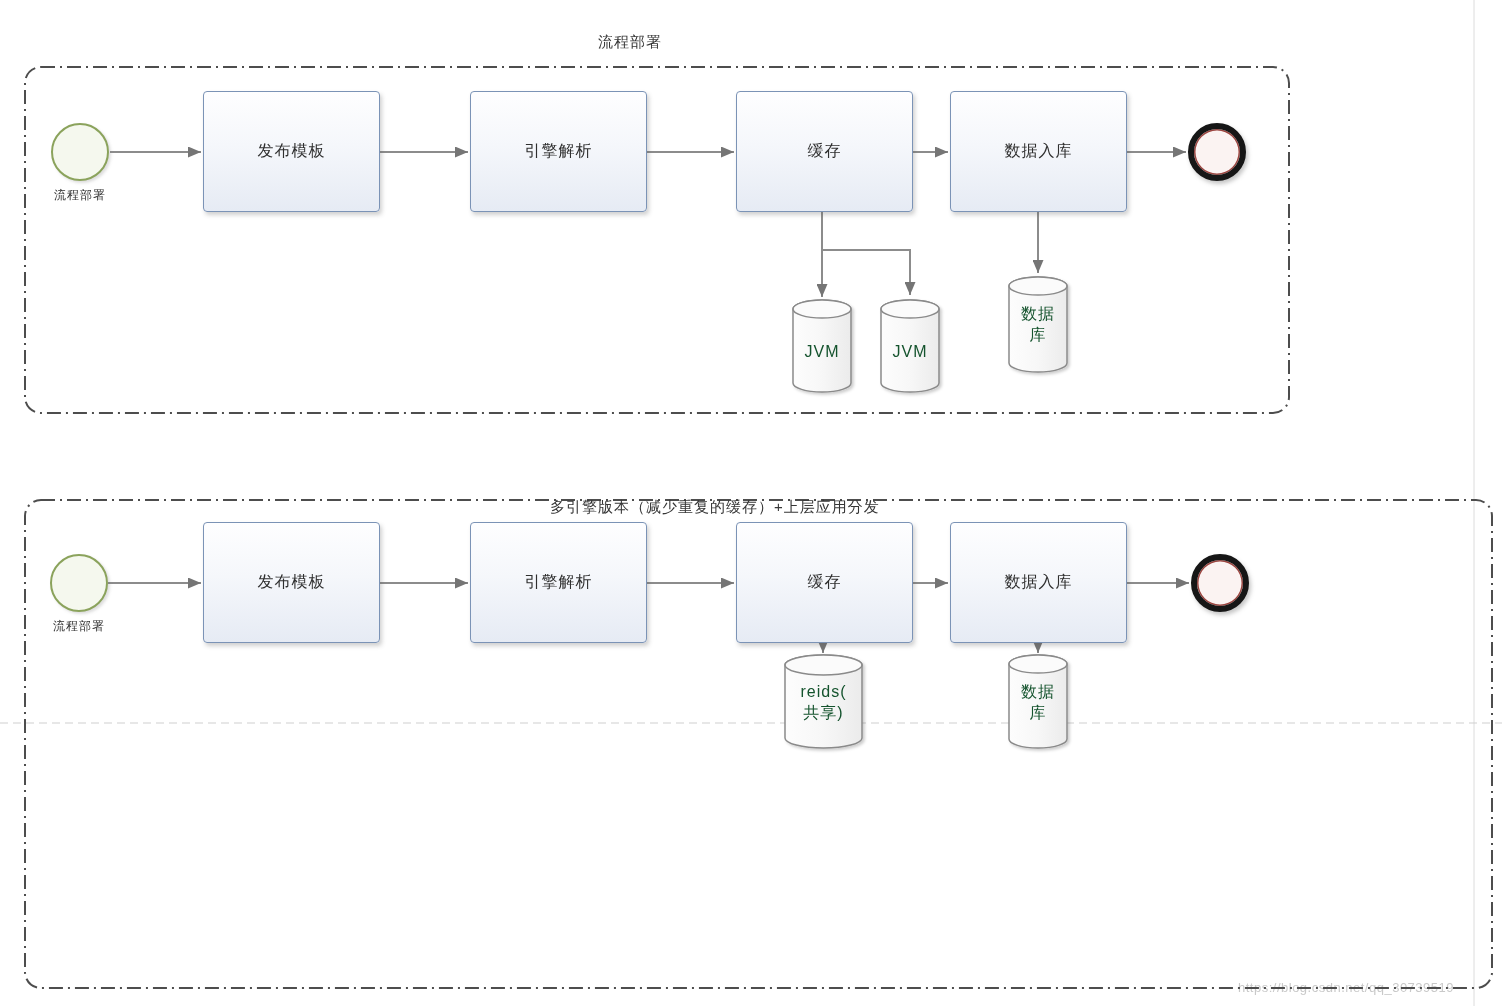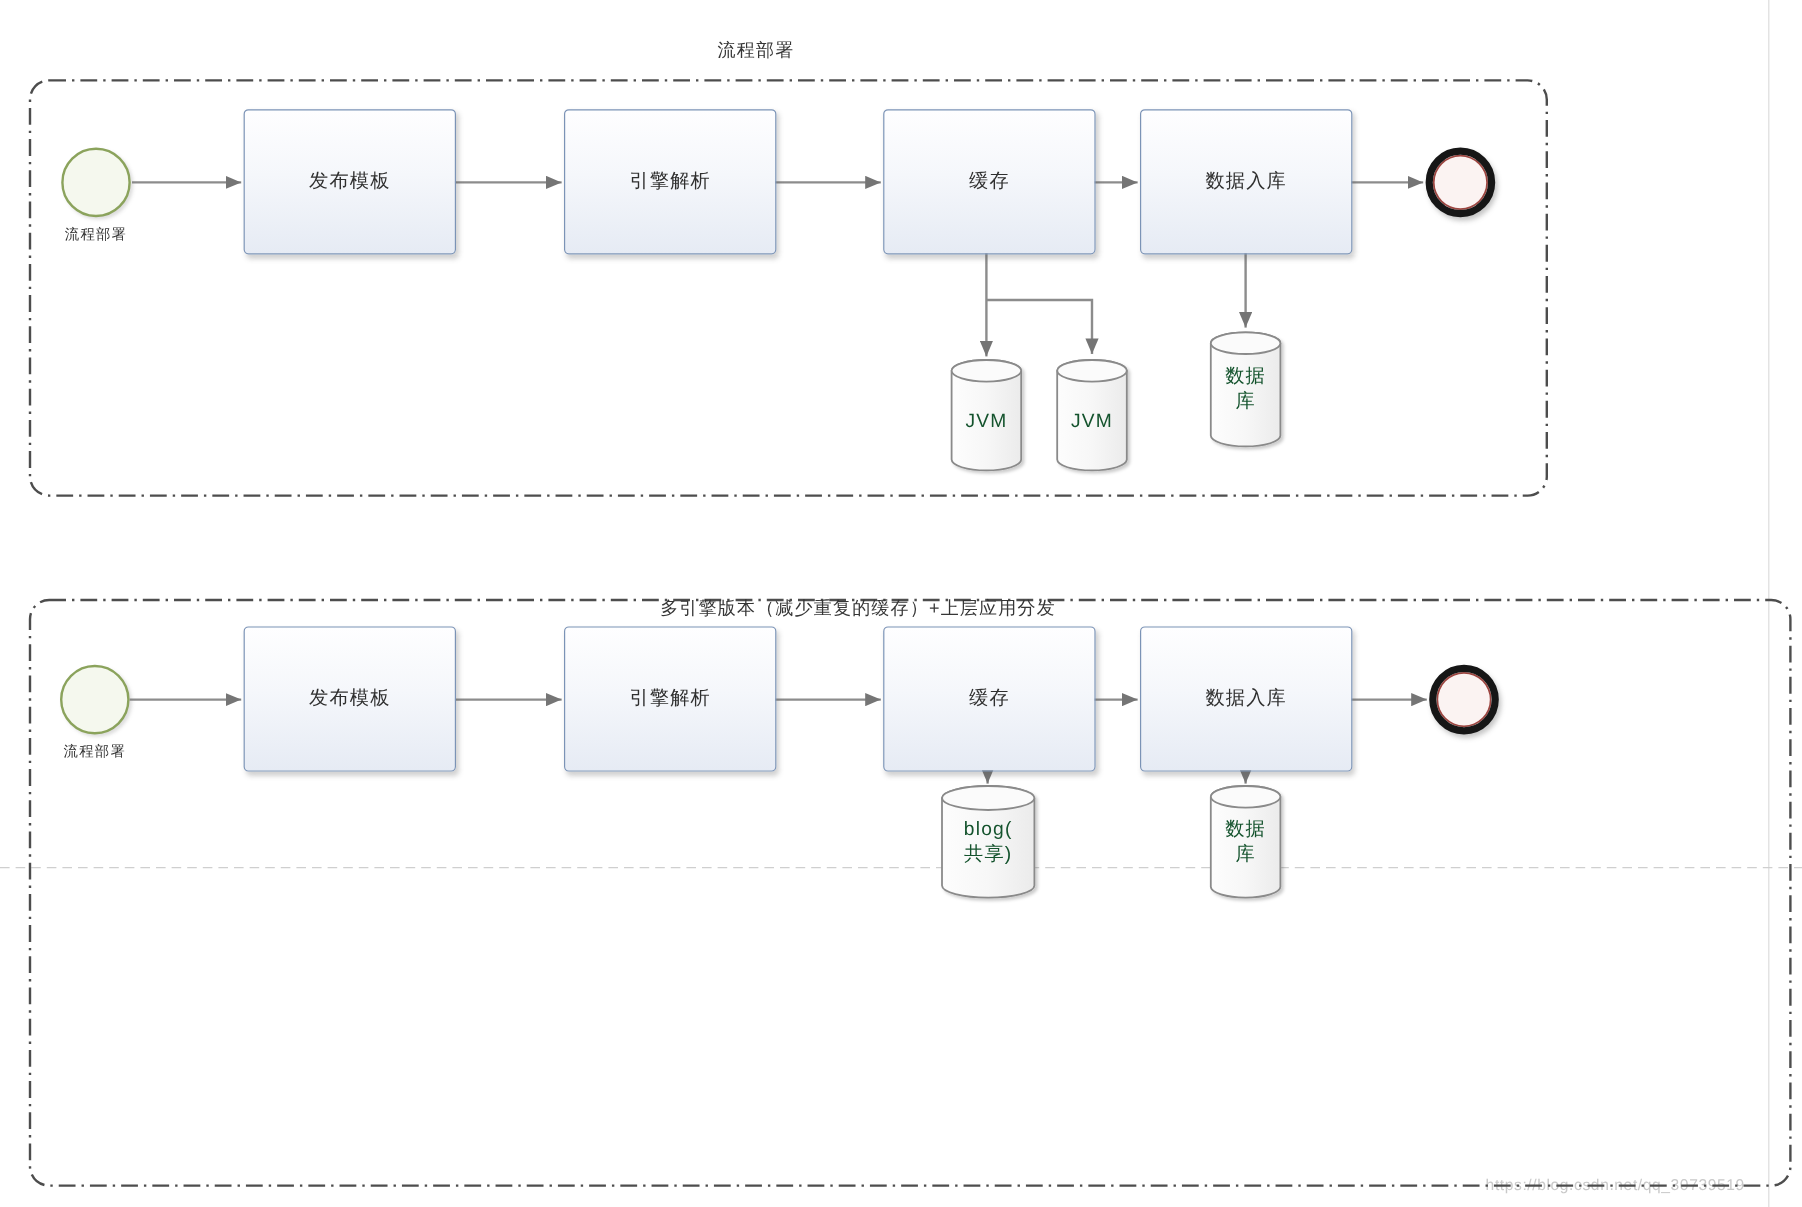--- a/index.html
+++ b/index.html
@@ -152,21 +152,21 @@
   <div class="task" style="left:736px;top:522px;">
     <span>缓存</span>
   </div>
   <div class="task" style="left:950px;top:522px;">
     <span>数据入库</span>
   </div>
 
   <div class="end-circle" style="left:1191px;top:554px;"></div>
 
   <div class="abs store-label" style="left:785px;top:681px;width:77px;">
-    <span>blog(</span>
+    <span>reids(</span>
     <span>共享)</span>
   </div>
   <div class="abs store-label" style="left:1009px;top:681px;width:58px;">
     <span>数据</span>
     <span>库</span>
   </div>
 
 </div>
 
 </body></html>

